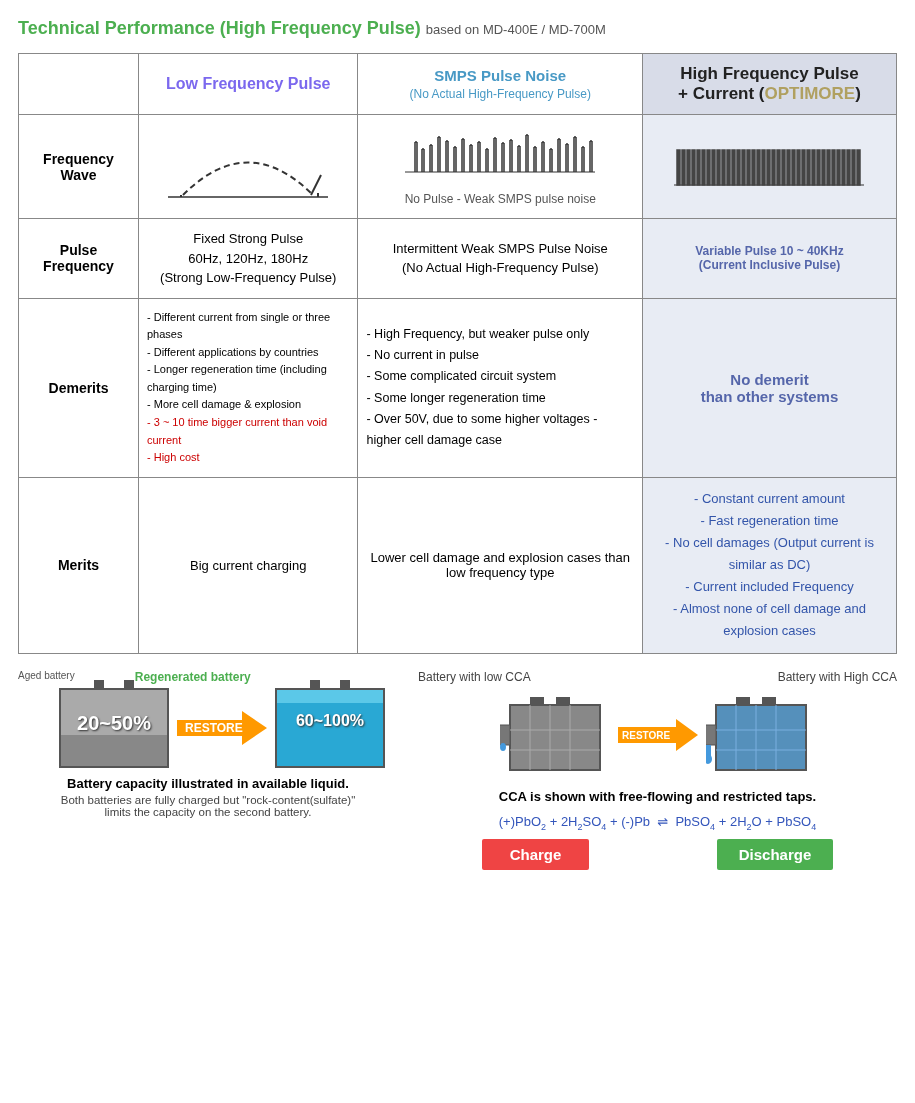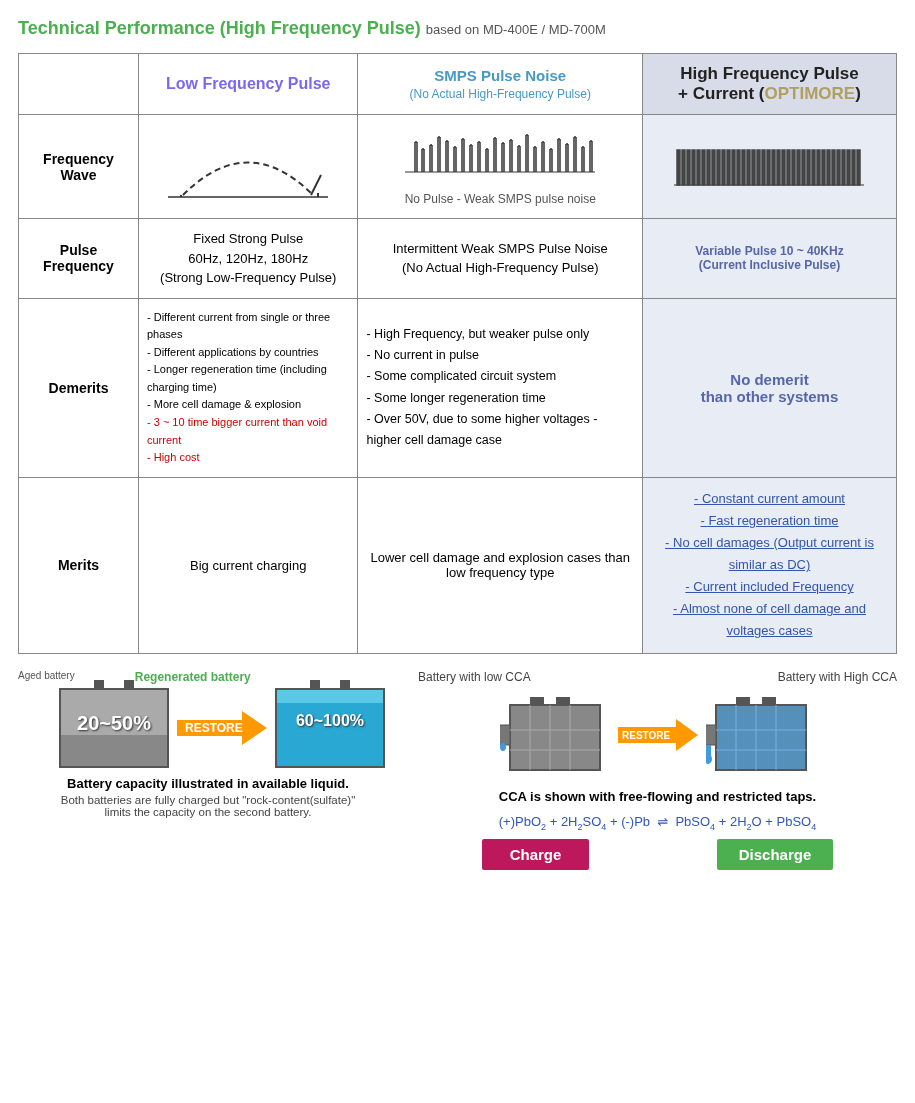--- a/index.html
+++ b/index.html
@@ -70,21 +70,20 @@
     .no-demerit {
       color: #5566aa;
       font-weight: bold;
       font-size: 15px;
     }
     .merits-high {
       color: #3355aa;
       text-align: left;
       font-size: 13px;
       line-height: 1.7;
-      text-decoration: underline;
     }
     .demerits-low {
       text-align: left;
       font-size: 11px;
       line-height: 1.6;
     }
     .demerits-low .red-text {
       color: #cc0000;
     }
     .demerits-smps {
@@ -113,21 +112,21 @@
       align-items: center;
       gap: 8px;
       margin-bottom: 8px;
       padding-left: 41px;
     }
 
     .cca-section {
       flex: 1;
     }
     .charge-btn {
-      background: #be185d;
+      background: #ef4444;
       color: #fff;
       border: none;
       padding: 7px 28px;
       font-size: 15px;
       font-weight: bold;
       cursor: pointer;
       border-radius: 2px;
     }
     .discharge-btn {
       background: #4caf50;
@@ -361,21 +360,21 @@
         <td class="row-header">Merits</td>
         <td class="merits-low-cell">Big current charging</td>
         <td>
           Lower cell damage and explosion cases than low frequency type
         </td>
         <td class="col-high-bg merits-high">
           <div>- Constant current amount</div>
           <div>- Fast regeneration time</div>
           <div>- No cell damages (Output current is similar as DC)</div>
           <div>- Current included Frequency</div>
-          <div>- Almost none of cell damage and voltages cases</div>
+          <div>- Almost none of cell damage and explosion cases</div>
         </td>
       </tr>
     </tbody>
   </table>
 
   <div class="bottom-section">
 
     <div class="battery-illustration">
       <div style="display:flex; gap:60px; margin-bottom:4px;">
         <div style="font-size:10px; color:#555;">Aged battery</div>

